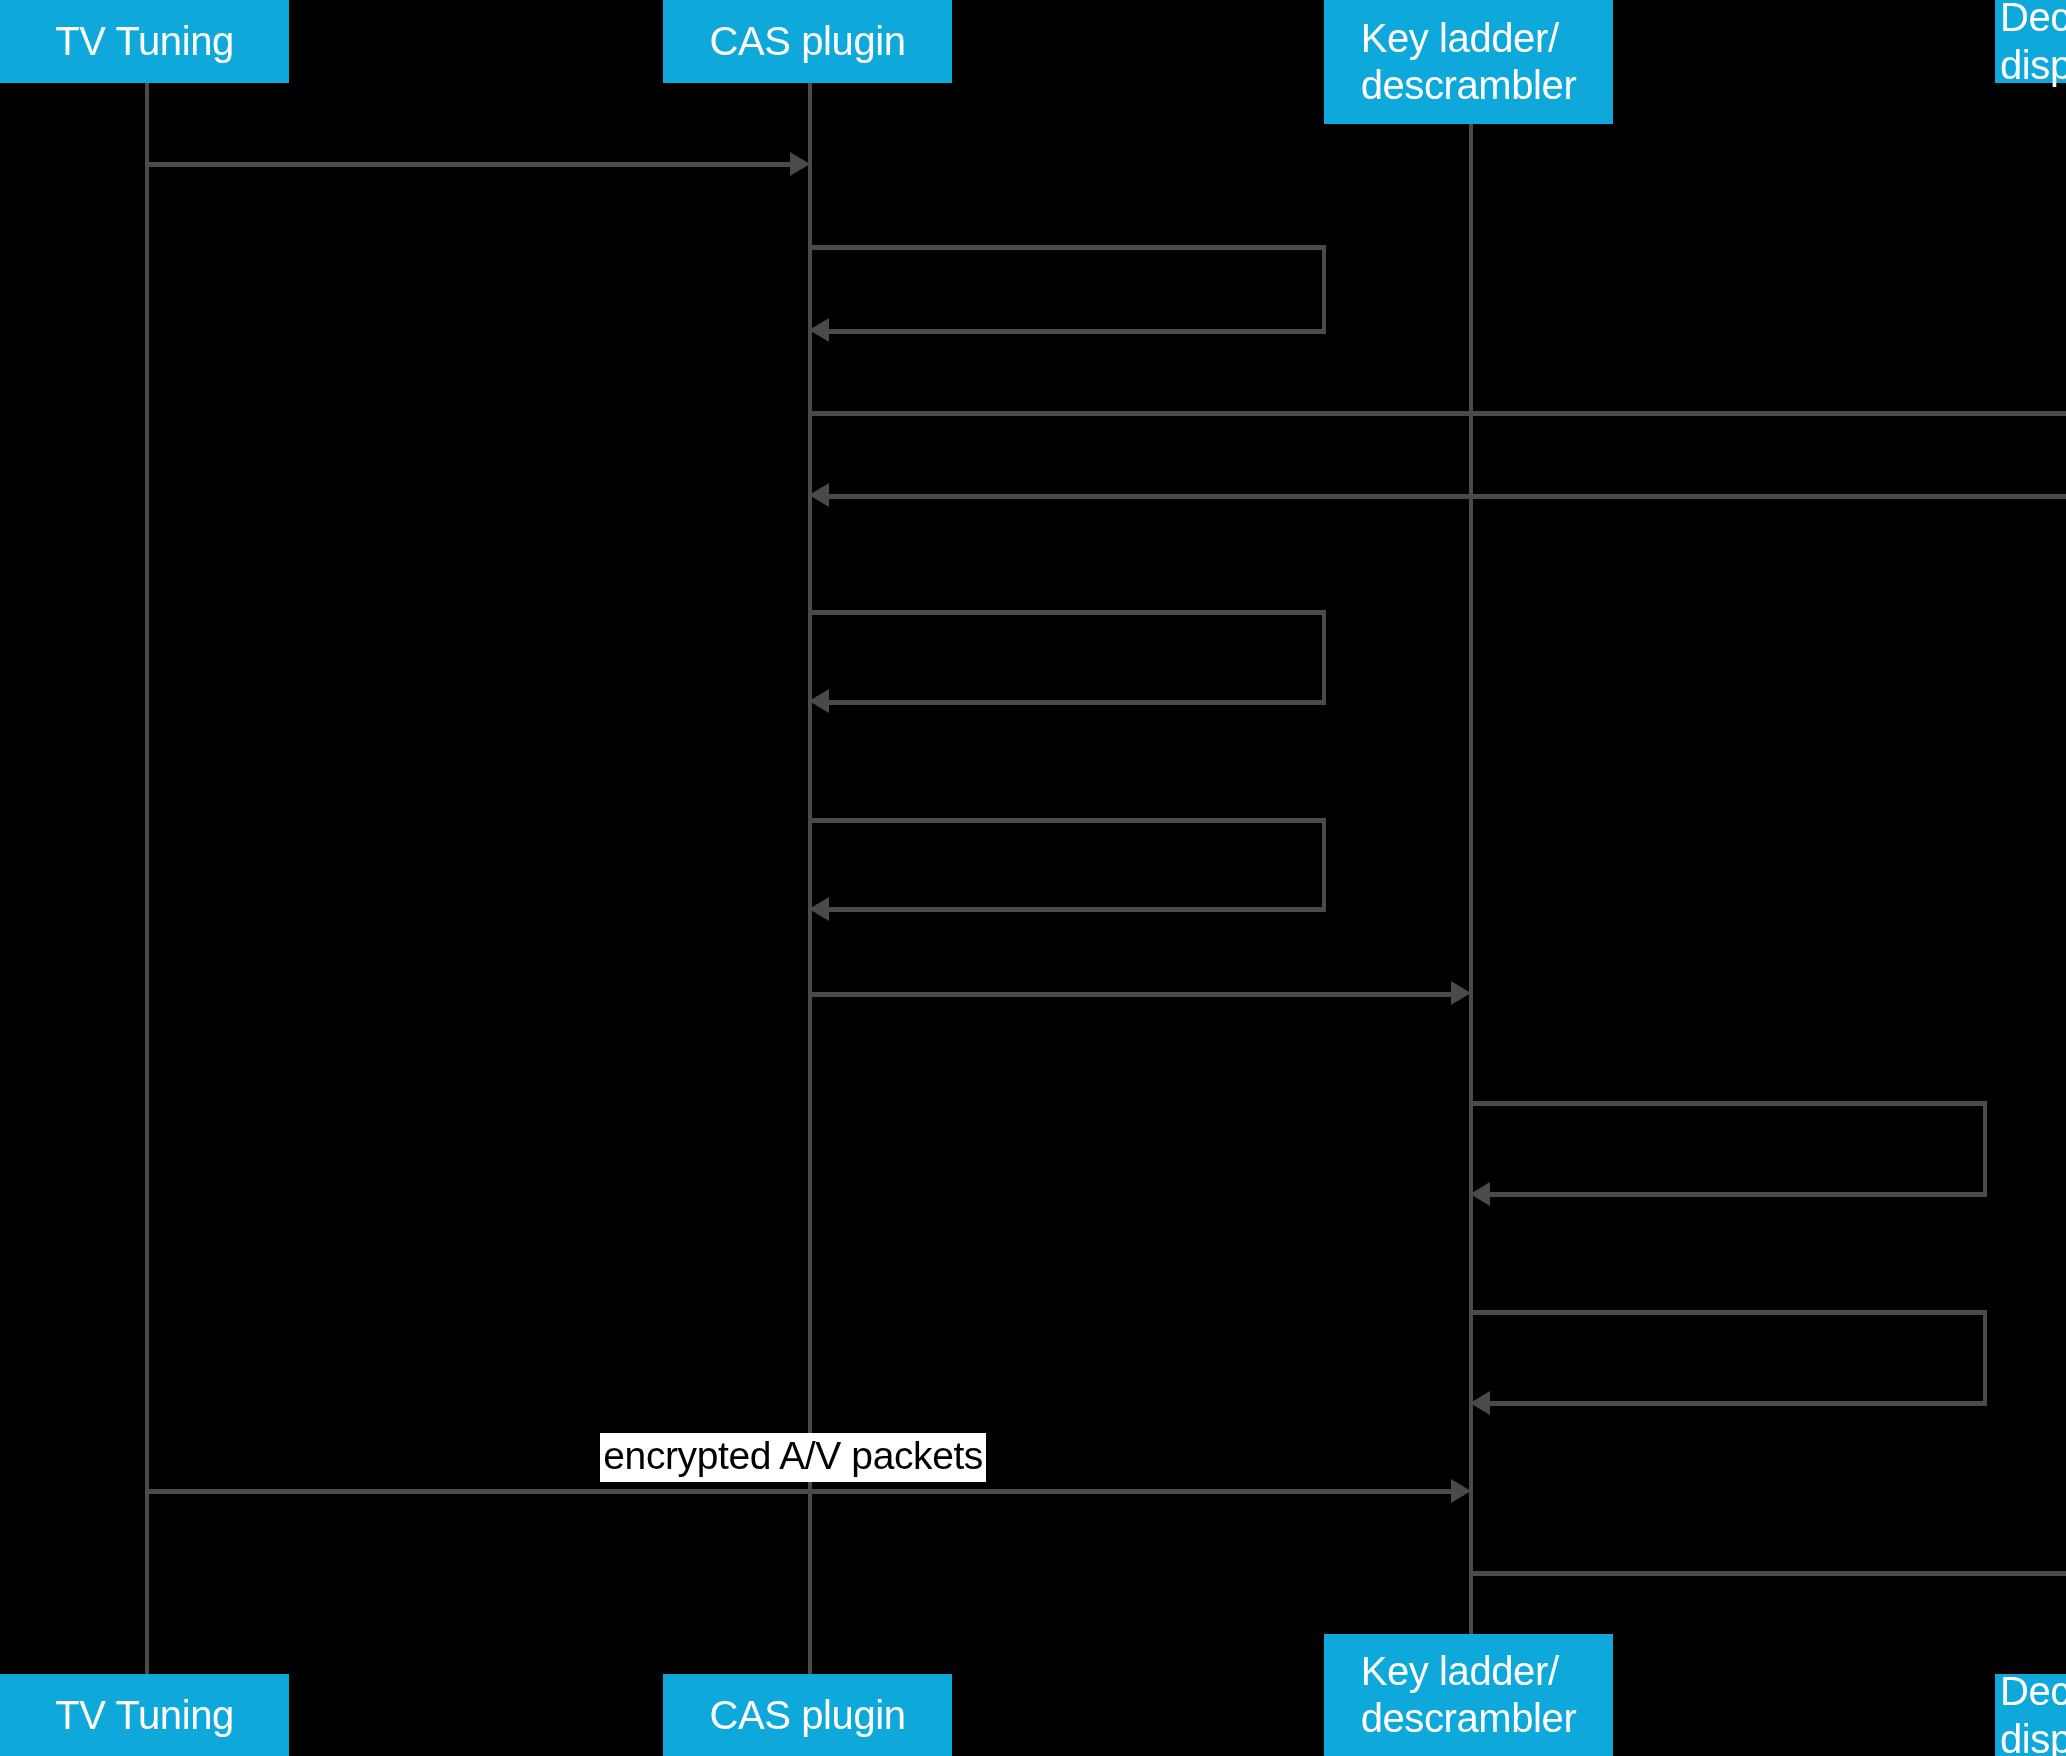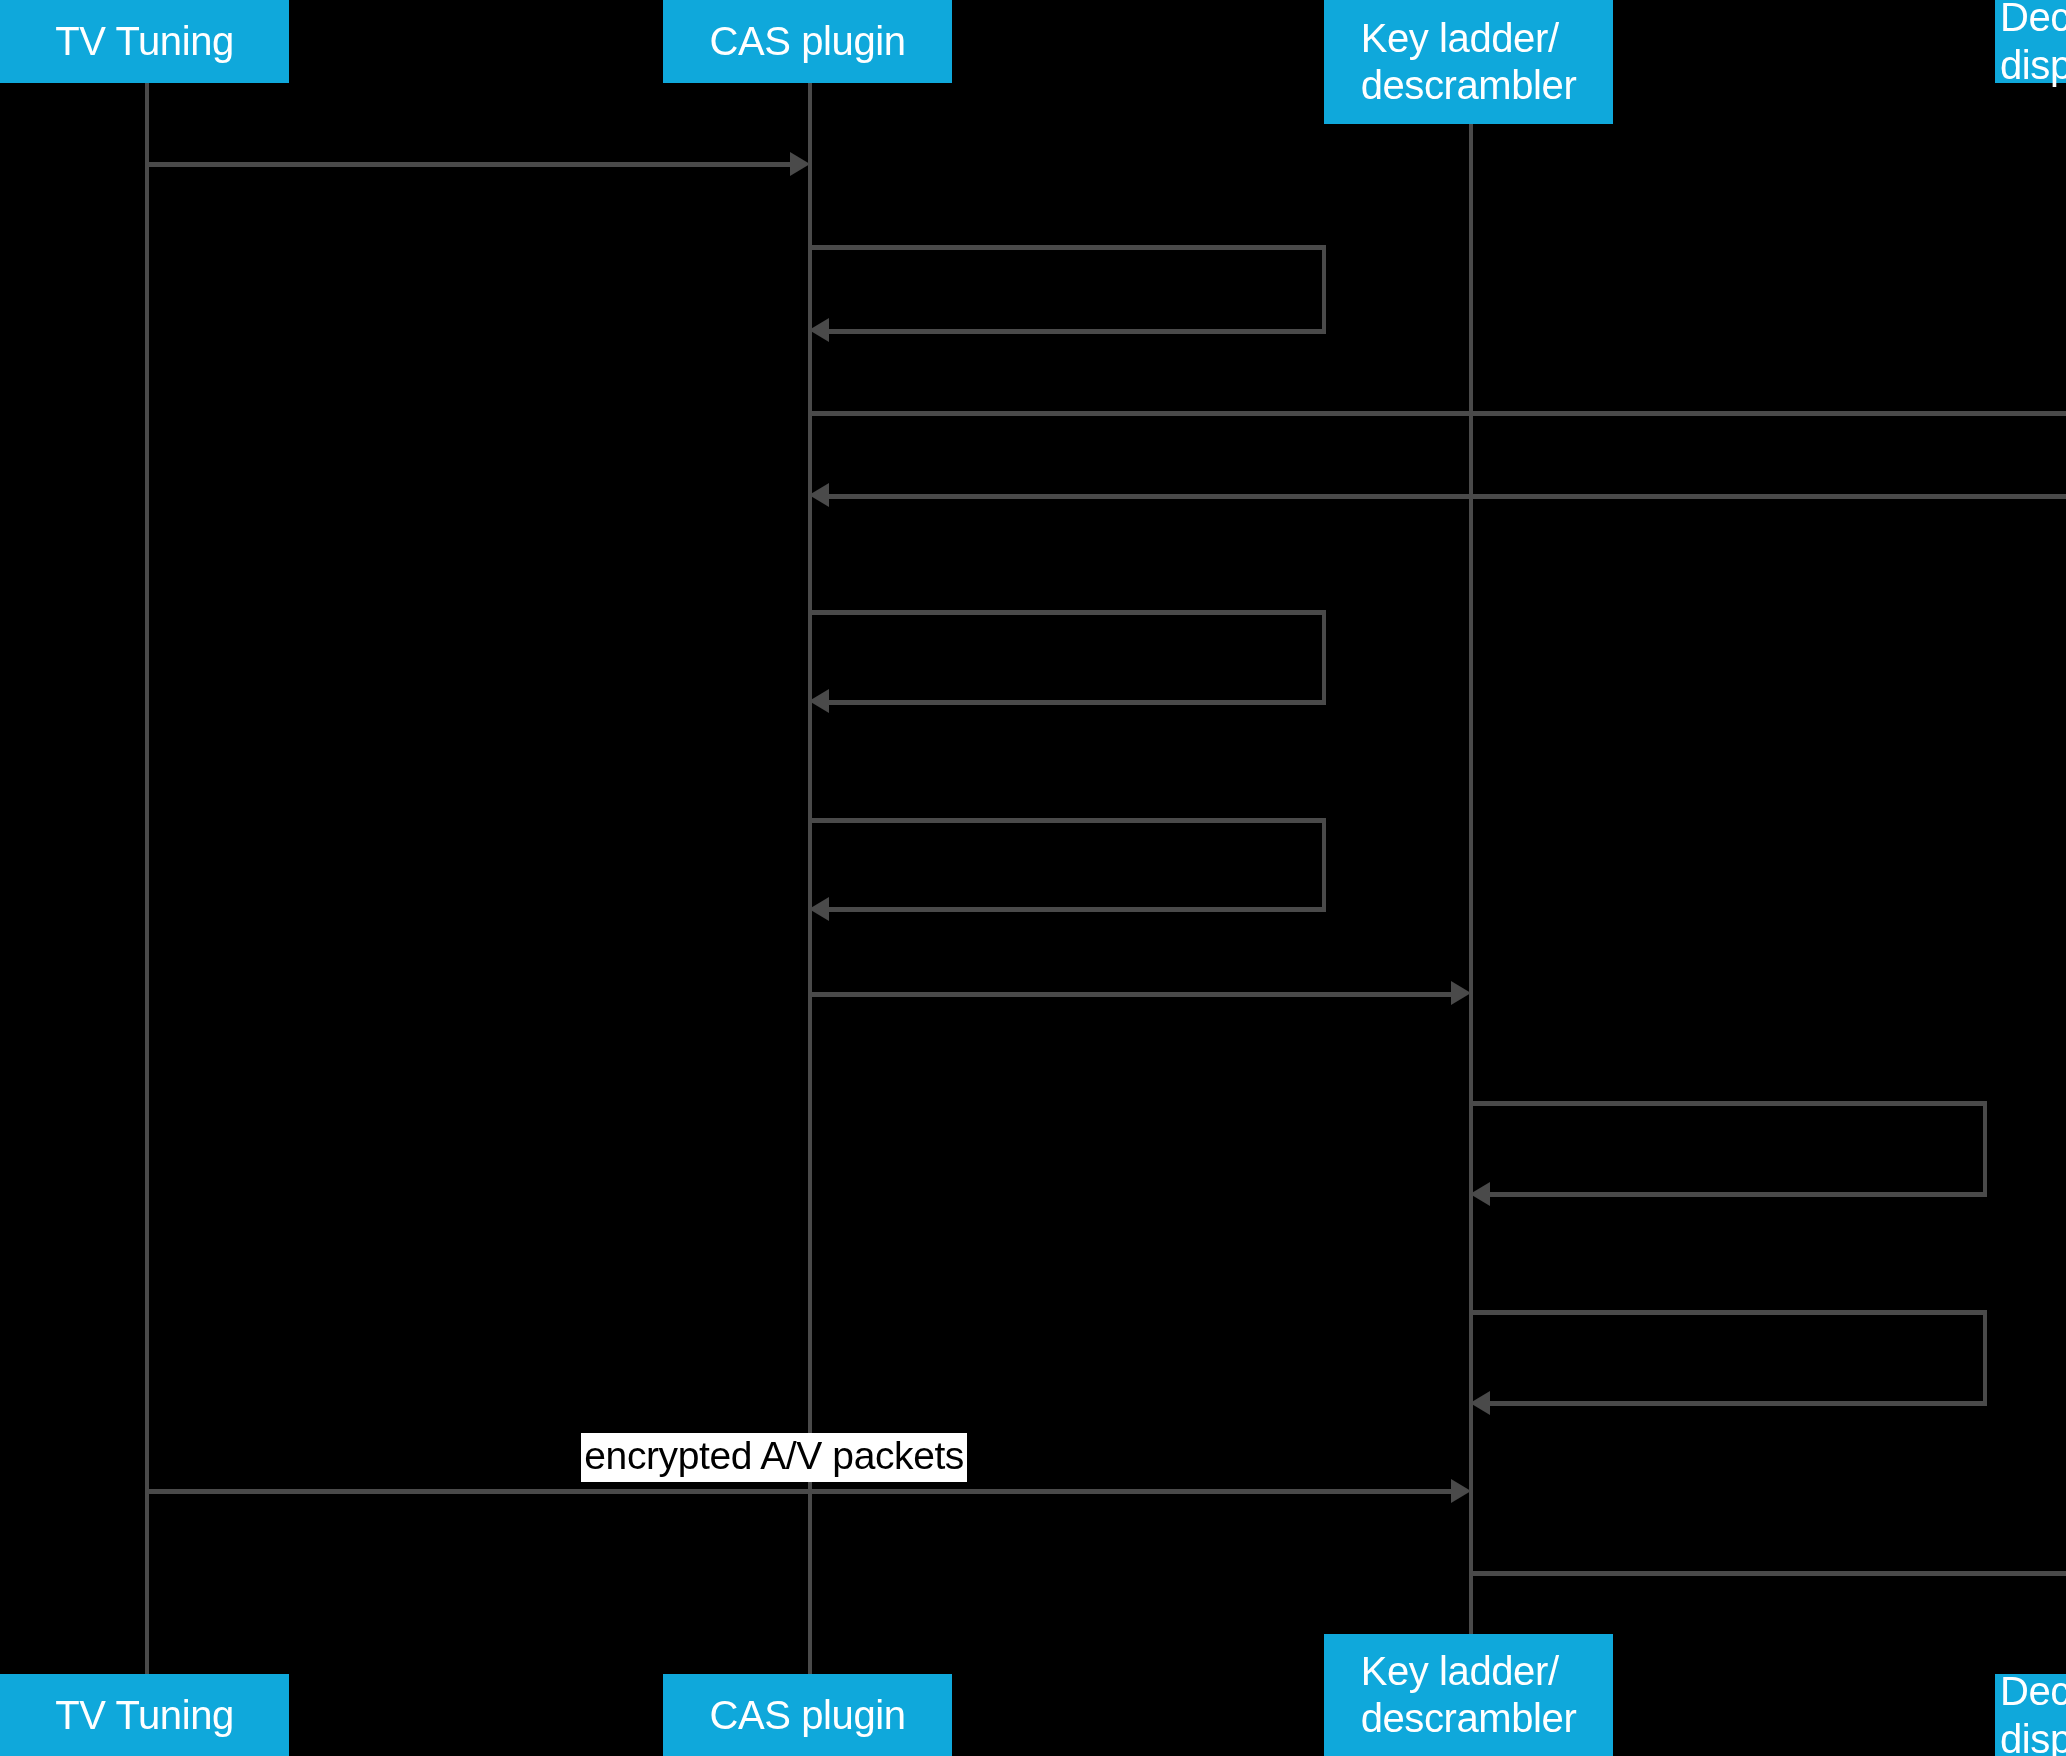--- a/index.html
+++ b/index.html
@@ -127,21 +127,21 @@
   <div class="msg-label hidden-label" style="left:1492px;top:1051px;"></div>
 
   <div class="msg-line" style="left:1471px;top:1310px;width:516px;"></div>
   <div class="msg-vert" style="left:1983px;top:1310px;height:93px;"></div>
   <div class="msg-line" style="left:1490px;top:1401px;width:497px;"></div>
   <div class="arrow-left" style="left:1470px;top:1391px;"></div>
   <div class="msg-label hidden-label" style="left:1492px;top:1260px;"></div>
 
   <div class="msg-line" style="left:147px;top:1489px;width:1304px;"></div>
   <div class="arrow-right" style="left:1451px;top:1479px;"></div>
-  <div class="msg-label" style="left:581px;top:1433px;">encrypted A/V packets</div>
+  <div class="msg-label" style="left:600px;top:1433px;">encrypted A/V packets</div>
 
   <div class="msg-line" style="left:1471px;top:1571px;width:641px;"></div>
 
   <div class="msg-label hidden-label" style="left:1492px;top:1521px;"></div>
 
   <div class="lifeline-box" style="left:0px;top:1674px;width:289px;height:83px;">
     <span>TV Tuning</span>
   </div>
   <div class="lifeline-box" style="left:663px;top:1674px;width:289px;height:83px;">
     <span>CAS plugin</span>

